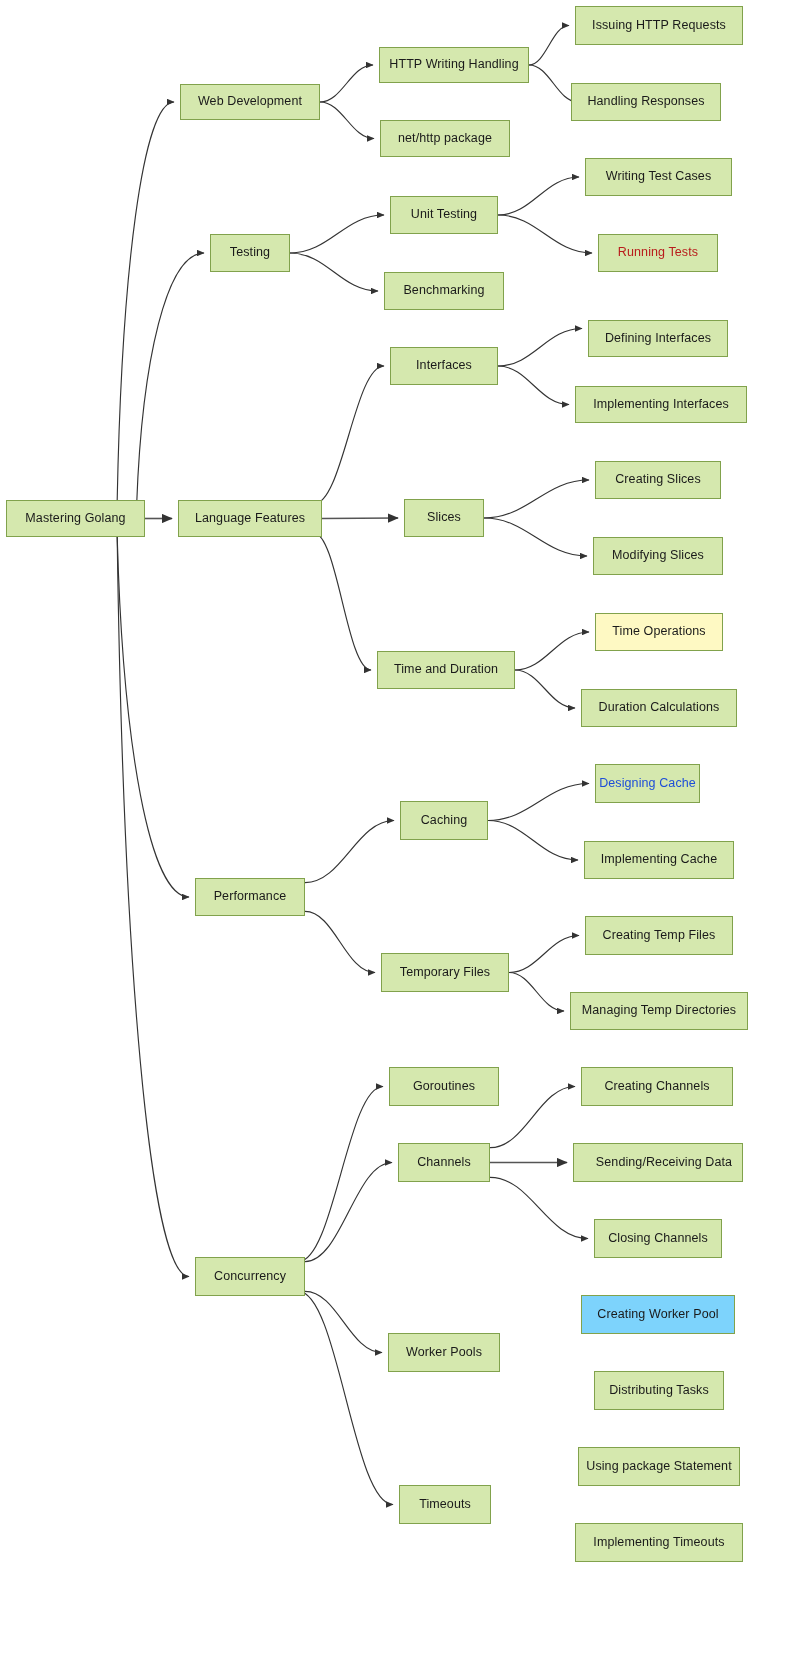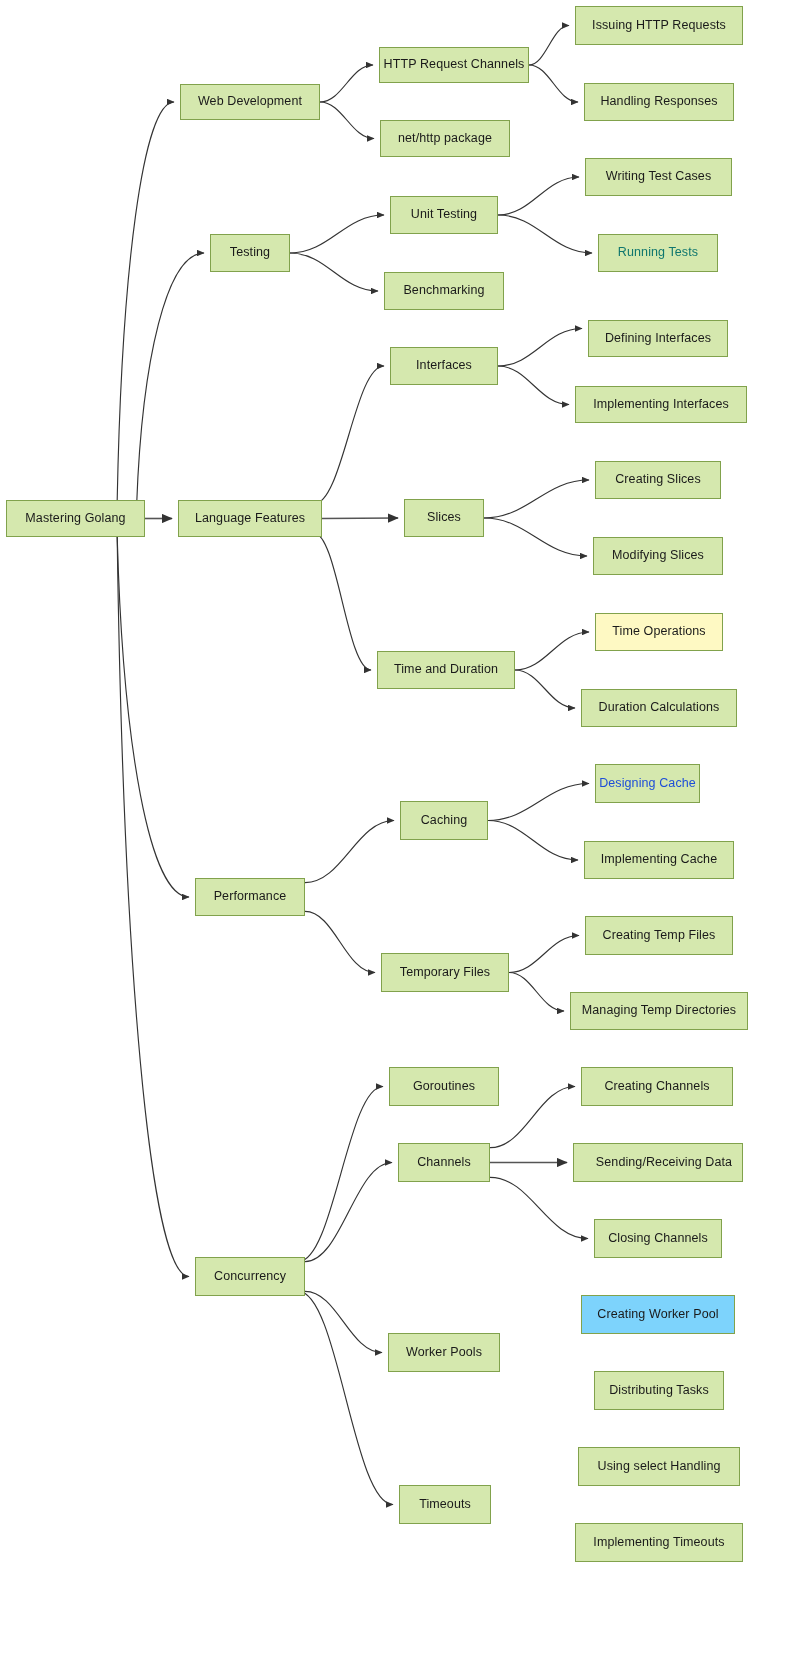--- a/index.html
+++ b/index.html
@@ -107,41 +107,41 @@
       </g>
   </svg>
   <div id="nodes-layer">
       <div class="node-box" style="left: 6px; top: 500px; width: 139px; height: 37px; background: rgb(213, 232, 174); border-color: rgb(129, 162, 76); color: rgb(26, 26, 26);">
         <span class="node-label">Mastering Golang</span>
       </div>
       <div class="node-box" style="left: 180px; top: 84px; width: 140px; height: 36px; background: rgb(213, 232, 174); border-color: rgb(129, 162, 76); color: rgb(26, 26, 26);">
         <span class="node-label">Web Development</span>
       </div>
       <div class="node-box" style="left: 379px; top: 47px; width: 150px; height: 36px; background: rgb(213, 232, 174); border-color: rgb(129, 162, 76); color: rgb(26, 26, 26);">
-        <span class="node-label">HTTP Request Channels</span>
+        <span class="node-label">HTTP Writing Handling</span>
       </div>
       <div class="node-box" style="left: 575px; top: 6px; width: 168px; height: 39px; background: rgb(213, 232, 174); border-color: rgb(129, 162, 76); color: rgb(26, 26, 26);">
         <span class="node-label">Issuing HTTP Requests</span>
       </div>
-      <div class="node-box" style="left: 584px; top: 83px; width: 150px; height: 38px; background: rgb(213, 232, 174); border-color: rgb(129, 162, 76); color: rgb(26, 26, 26);">
+      <div class="node-box" style="left: 571px; top: 83px; width: 150px; height: 38px; background: rgb(213, 232, 174); border-color: rgb(129, 162, 76); color: rgb(26, 26, 26);">
         <span class="node-label">Handling Responses</span>
       </div>
       <div class="node-box" style="left: 380px; top: 120px; width: 130px; height: 37px; background: rgb(213, 232, 174); border-color: rgb(129, 162, 76); color: rgb(26, 26, 26);">
         <span class="node-label">net/http package</span>
       </div>
       <div class="node-box" style="left: 210px; top: 234px; width: 80px; height: 38px; background: rgb(213, 232, 174); border-color: rgb(129, 162, 76); color: rgb(26, 26, 26);">
         <span class="node-label">Testing</span>
       </div>
       <div class="node-box" style="left: 390px; top: 196px; width: 108px; height: 38px; background: rgb(213, 232, 174); border-color: rgb(129, 162, 76); color: rgb(26, 26, 26);">
         <span class="node-label">Unit Testing</span>
       </div>
       <div class="node-box" style="left: 585px; top: 158px; width: 147px; height: 38px; background: rgb(213, 232, 174); border-color: rgb(129, 162, 76); color: rgb(26, 26, 26);">
         <span class="node-label">Writing Test Cases</span>
       </div>
-      <div class="node-box" style="left: 598px; top: 234px; width: 120px; height: 38px; background: rgb(213, 232, 174); border-color: rgb(129, 162, 76); color: #0f766e;">
+      <div class="node-box" style="left: 598px; top: 234px; width: 120px; height: 38px; background: rgb(213, 232, 174); border-color: rgb(129, 162, 76); color: #b91c1c;">
         <span class="node-label">Running Tests</span>
       </div>
       <div class="node-box" style="left: 384px; top: 272px; width: 120px; height: 38px; background: rgb(213, 232, 174); border-color: rgb(129, 162, 76); color: rgb(26, 26, 26);">
         <span class="node-label">Benchmarking</span>
       </div>
       <div class="node-box" style="left: 178px; top: 500px; width: 144px; height: 37px; background: rgb(213, 232, 174); border-color: rgb(129, 162, 76); color: rgb(26, 26, 26);">
         <span class="node-label">Language Features</span>
       </div>
       <div class="node-box" style="left: 390px; top: 347px; width: 108px; height: 38px; background: rgb(213, 232, 174); border-color: rgb(129, 162, 76); color: rgb(26, 26, 26);">
         <span class="node-label">Interfaces</span>
@@ -215,19 +215,19 @@
       <div class="node-box" style="left: 581px; top: 1295px; width: 154px; height: 39px; background: #7dd3fc; border-color: rgb(129, 162, 76); color: rgb(26, 26, 26);">
         <span class="node-label">Creating Worker Pool</span>
       </div>
       <div class="node-box" style="left: 594px; top: 1371px; width: 130px; height: 39px; background: rgb(213, 232, 174); border-color: rgb(129, 162, 76); color: rgb(26, 26, 26);">
         <span class="node-label">Distributing Tasks</span>
       </div>
       <div class="node-box" style="left: 399px; top: 1485px; width: 92px; height: 39px; background: rgb(213, 232, 174); border-color: rgb(129, 162, 76); color: rgb(26, 26, 26);">
         <span class="node-label">Timeouts</span>
       </div>
       <div class="node-box" style="left: 578px; top: 1447px; width: 162px; height: 39px; background: rgb(213, 232, 174); border-color: rgb(129, 162, 76); color: rgb(26, 26, 26);">
-        <span class="node-label">Using select Handling</span>
+        <span class="node-label">Using package Statement</span>
       </div>
       <div class="node-box" style="left: 575px; top: 1523px; width: 168px; height: 39px; background: rgb(213, 232, 174); border-color: rgb(129, 162, 76); color: rgb(26, 26, 26);">
         <span class="node-label">Implementing Timeouts</span>
       </div>
     </div>
 </div>
 
 </body></html>

